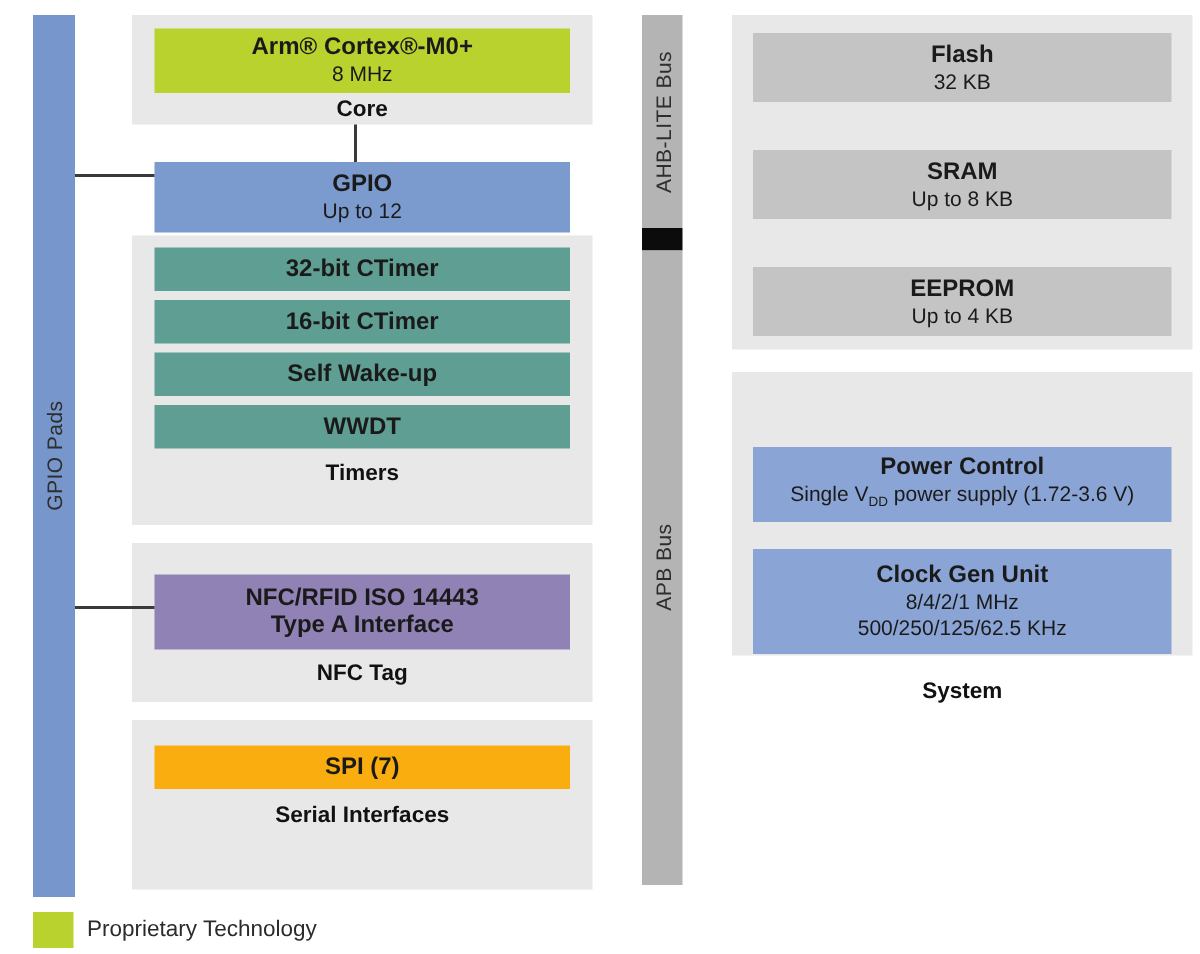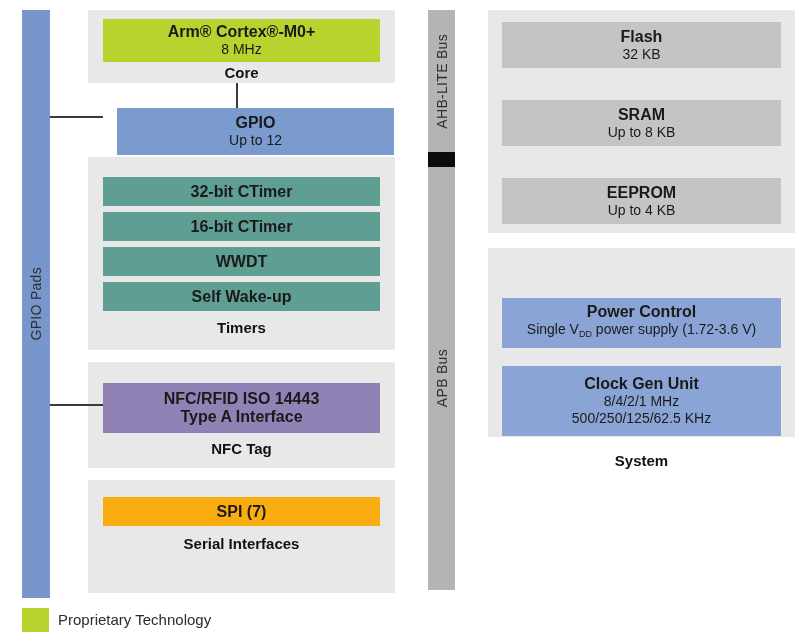--- a/index.html
+++ b/index.html
@@ -64,37 +64,37 @@
 <div class="abs conn" style="left:50px; top:404px; width:53px; height:2px;"></div>
 
 <div class="abs group" style="left:88px; top:10px; width:307px; height:73px; padding-top:9px;">
   <div class="blk lime" style="height:43px;">
     <div class="t1">Arm® Cortex®-M0+</div>
     <div class="t2">8 MHz</div>
   </div>
   <div class="group-label" style="margin-top:2px;">Core</div>
 </div>
 
-<div class="abs blk blue" style="left:117px; top:108px; height:47px;align-items:center;">
+<div class="abs blk blue" style="left:103px; top:108px; height:47px;align-items:center;">
   <div class="t1">GPIO</div>
   <div class="t2">Up to 12</div>
 </div>
 
-<div class="abs group" style="left:88px; top:157px; width:307px; height:193px; padding-top:20px; gap:6px;">
+<div class="abs group" style="left:88px; top:157px; width:307px; height:193px; padding-top:8px; gap:6px;">
   <div class="blk teal" style="height:29px;">
     <div class="t1">32-bit CTimer</div>
   </div>
   <div class="blk teal" style="height:29px;">
     <div class="t1">16-bit CTimer</div>
   </div>
   <div class="blk teal" style="height:29px;">
-    <div class="t1">WWDT</div>
+    <div class="t1">Self Wake-up</div>
   </div>
   <div class="blk teal" style="height:29px;">
-    <div class="t1">Self Wake-up</div>
+    <div class="t1">WWDT</div>
   </div>
   <div class="group-label" style="margin-top:2px;">Timers</div>
 </div>
 
 <div class="abs group" style="left:88px; top:362px; width:307px; height:106px; padding-top:21px;">
   <div class="blk purple" style="height:50px;">
     <div class="t1">NFC/RFID ISO 14443</div>
     <div class="t1">Type A Interface</div>
   </div>
   <div class="group-label" style="margin-top:7px;">NFC Tag</div>

